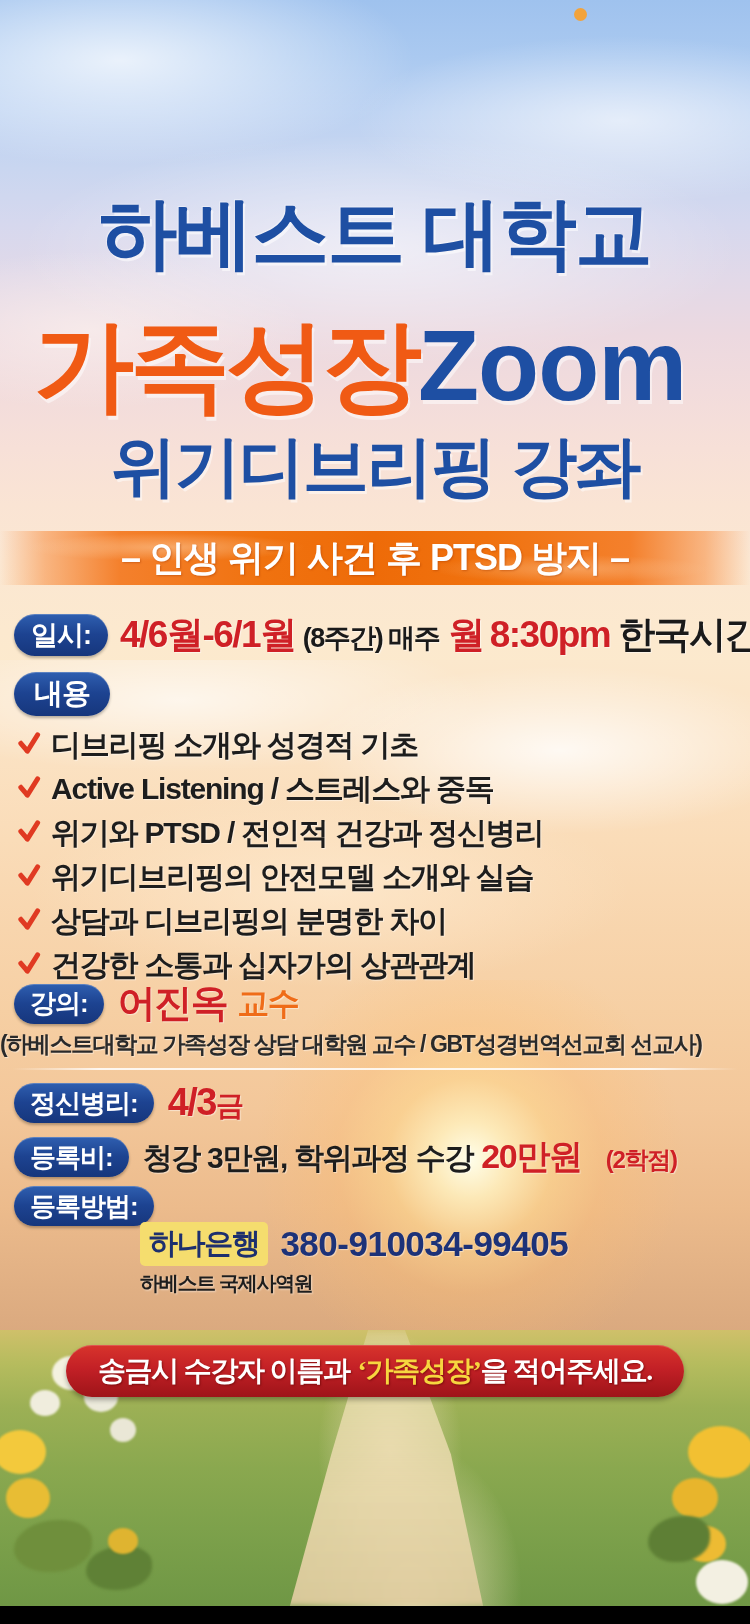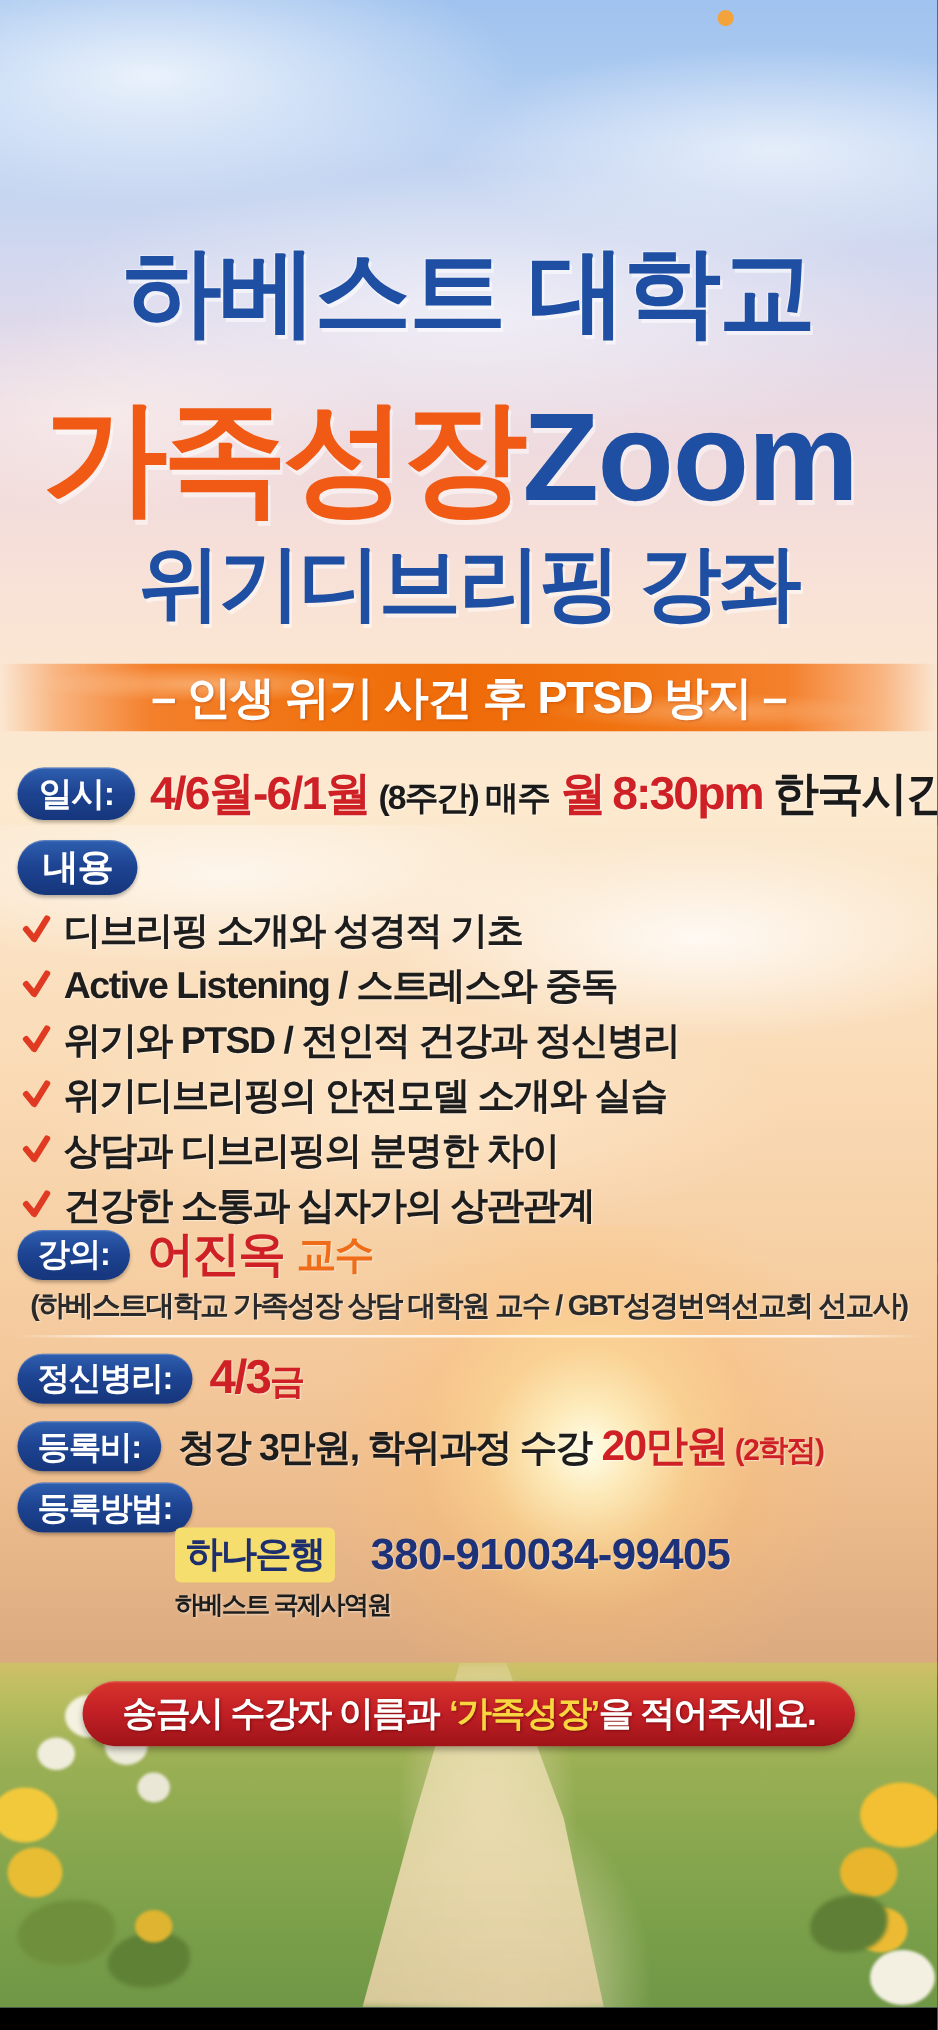--- a/index.html
+++ b/index.html
@@ -165,21 +165,21 @@
   .row-instructor .badge { height:40px; padding:0 16px; font-size:26px; }
   .instr-name {
     margin-left:14px; font-size:38px; font-weight:bold; color:#cf2026; letter-spacing:-1.5px;
     text-shadow:1px 1px 1px rgba(255,255,255,.5);
   }
   .instr-title {
     margin-left:10px; font-size:32px; font-weight:bold; color:#ef6c18; letter-spacing:-1.5px;
     text-shadow:1px 1px 1px rgba(255,255,255,.5);
   }
   .instr-credentials {
-    position:absolute; top:1029px; left:0; width:750px; text-align:center;
+    position:absolute; top:1029px; left:0; width:750px; 
     font-size:23px; font-weight:bold; color:#2a2a2a; letter-spacing:-1.4px; white-space:nowrap;
     text-shadow:1px 1px 1px rgba(255,255,255,.5);
   }
   .divider {
     position:absolute; top:1068px; left:12px; width:726px; height:2px;
     background:linear-gradient(90deg, rgba(255,255,255,0), rgba(255,255,255,.85) 12%, rgba(255,255,255,.85) 88%, rgba(255,255,255,0));
   }
 
   
   .row-deadline { position:absolute; top:1081px; left:14px; display:flex; align-items:center; white-space:nowrap; }
@@ -195,42 +195,42 @@
   .fee-text {
     margin-left:14px; font-size:30px; font-weight:bold; color:#1d1d1d; letter-spacing:-1.3px;
     text-shadow:1px 1px 1px rgba(255,255,255,.5);
   }
   .fee-text .red { color:#cf2026; font-size:34px; }
   .fee-text .sm { font-size:24px; color:#cf2026; }
 
   .row-method { position:absolute; top:1186px; left:14px; white-space:nowrap; }
   .row-method .badge { height:40px; padding:0 16px; font-size:26px; }
 
-  .bank-line { position:absolute; top:1222px; left:140px; display:flex; align-items:center; white-space:nowrap;gap:16px; }
+  .bank-line { position:absolute; top:1222px; left:140px; display:flex; align-items:center; white-space:nowrap; }
   .bank-name {
     background:#f5dd6e; color:#1d2f6e; font-size:29px; font-weight:bold;
     padding:2px 9px; border-radius:5px; letter-spacing:-1.4px;
   }
   .bank-acct {
     margin-left:12px; font-size:35px; font-weight:bold; color:#1d3278; letter-spacing:-0.5px;
     text-shadow:1px 1px 1px rgba(255,255,255,.45);
   }
   .org-name {
     position:absolute; top:1270px; left:140px; font-size:20px; font-weight:bold;
     color:#1d1d1d; letter-spacing:-1.3px; white-space:nowrap;
     text-shadow:1px 1px 2px rgba(255,255,255,.5);
   }
 
   
   .notice {
     position:absolute; top:1345px; left:66px; width:618px; height:52px;
     border-radius:26px;
     background:linear-gradient(180deg,#d8342c 0%,#c32026 45%,#9e1419 100%);
     box-shadow:0 3px 5px rgba(0,0,0,.3), inset 0 1px 0 rgba(255,255,255,.18);
-    display:flex; align-items:center; justify-content:center;
+    display:flex; align-items:center; justify-content:center;font-family:Liberation Serif, serif;
   }
   .notice-text {
     color:#fff; font-size:28px; font-weight:bold; letter-spacing:-1.3px; white-space:nowrap;
     text-shadow:1px 1px 2px rgba(90,0,0,.55);
   }
   .notice-text .hl { color:#f7d63f; }
 </style>
 </head>
 <body>
 
@@ -330,21 +330,21 @@
 
     <div class="divider"></div>
 
     <div class="row-deadline">
       <span class="badge">정신병리:</span>
       <span class="deadline-val"><span>4/3</span><span class="sm">금</span></span>
     </div>
 
     <div class="row-fee">
       <span class="badge">등록비:</span>
-      <span class="fee-text"><span>청강 3만원, 학위과정 수강</span><span class="red" style="margin-left:8px;">20만원</span><span class="sm" style="margin-left:6px;">(2학점)</span></span>
+      <span class="fee-text"><span>청강 3만원, 학위과정 수강</span><span class="red" style="margin-left:8px;">20만원</span><span class="sm" style="margin-left:24px;">(2학점)</span></span>
     </div>
 
     <div class="row-method">
       <span class="badge">등록방법:</span>
     </div>
 
     <div class="bank-line">
       <span class="bank-name">하나은행</span>
       <span class="bank-acct">380-910034-99405</span>
     </div>

